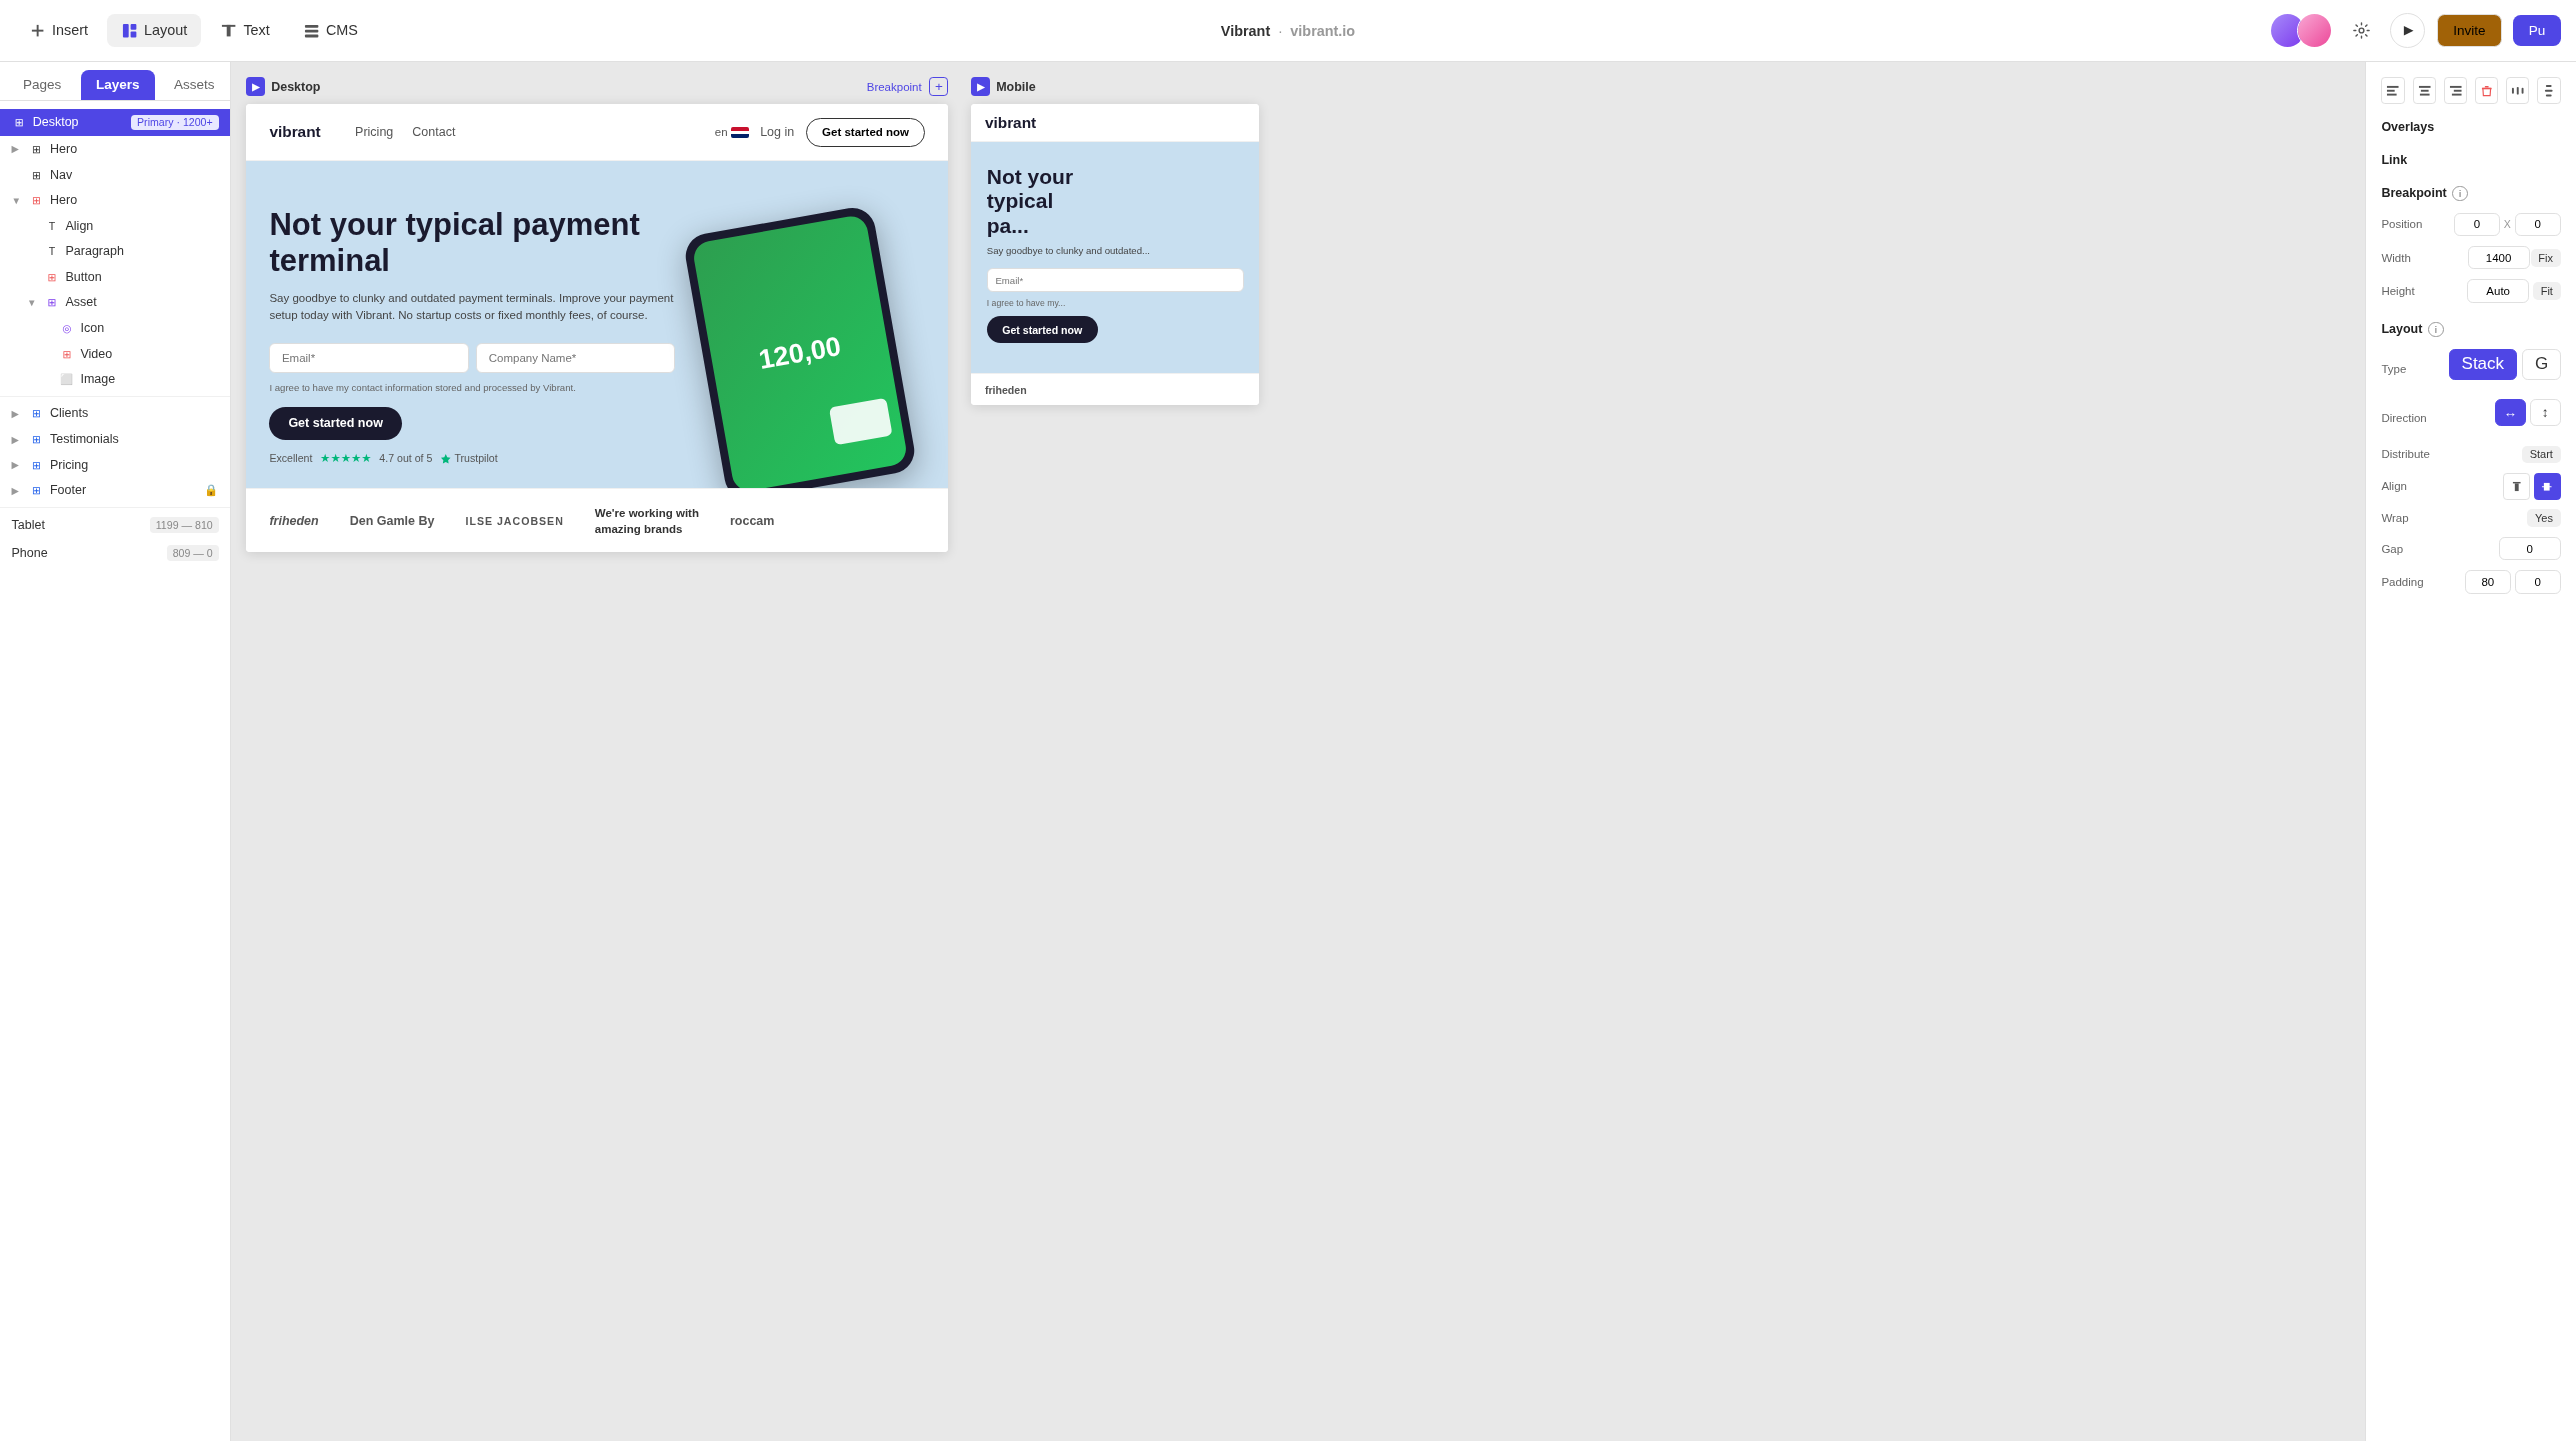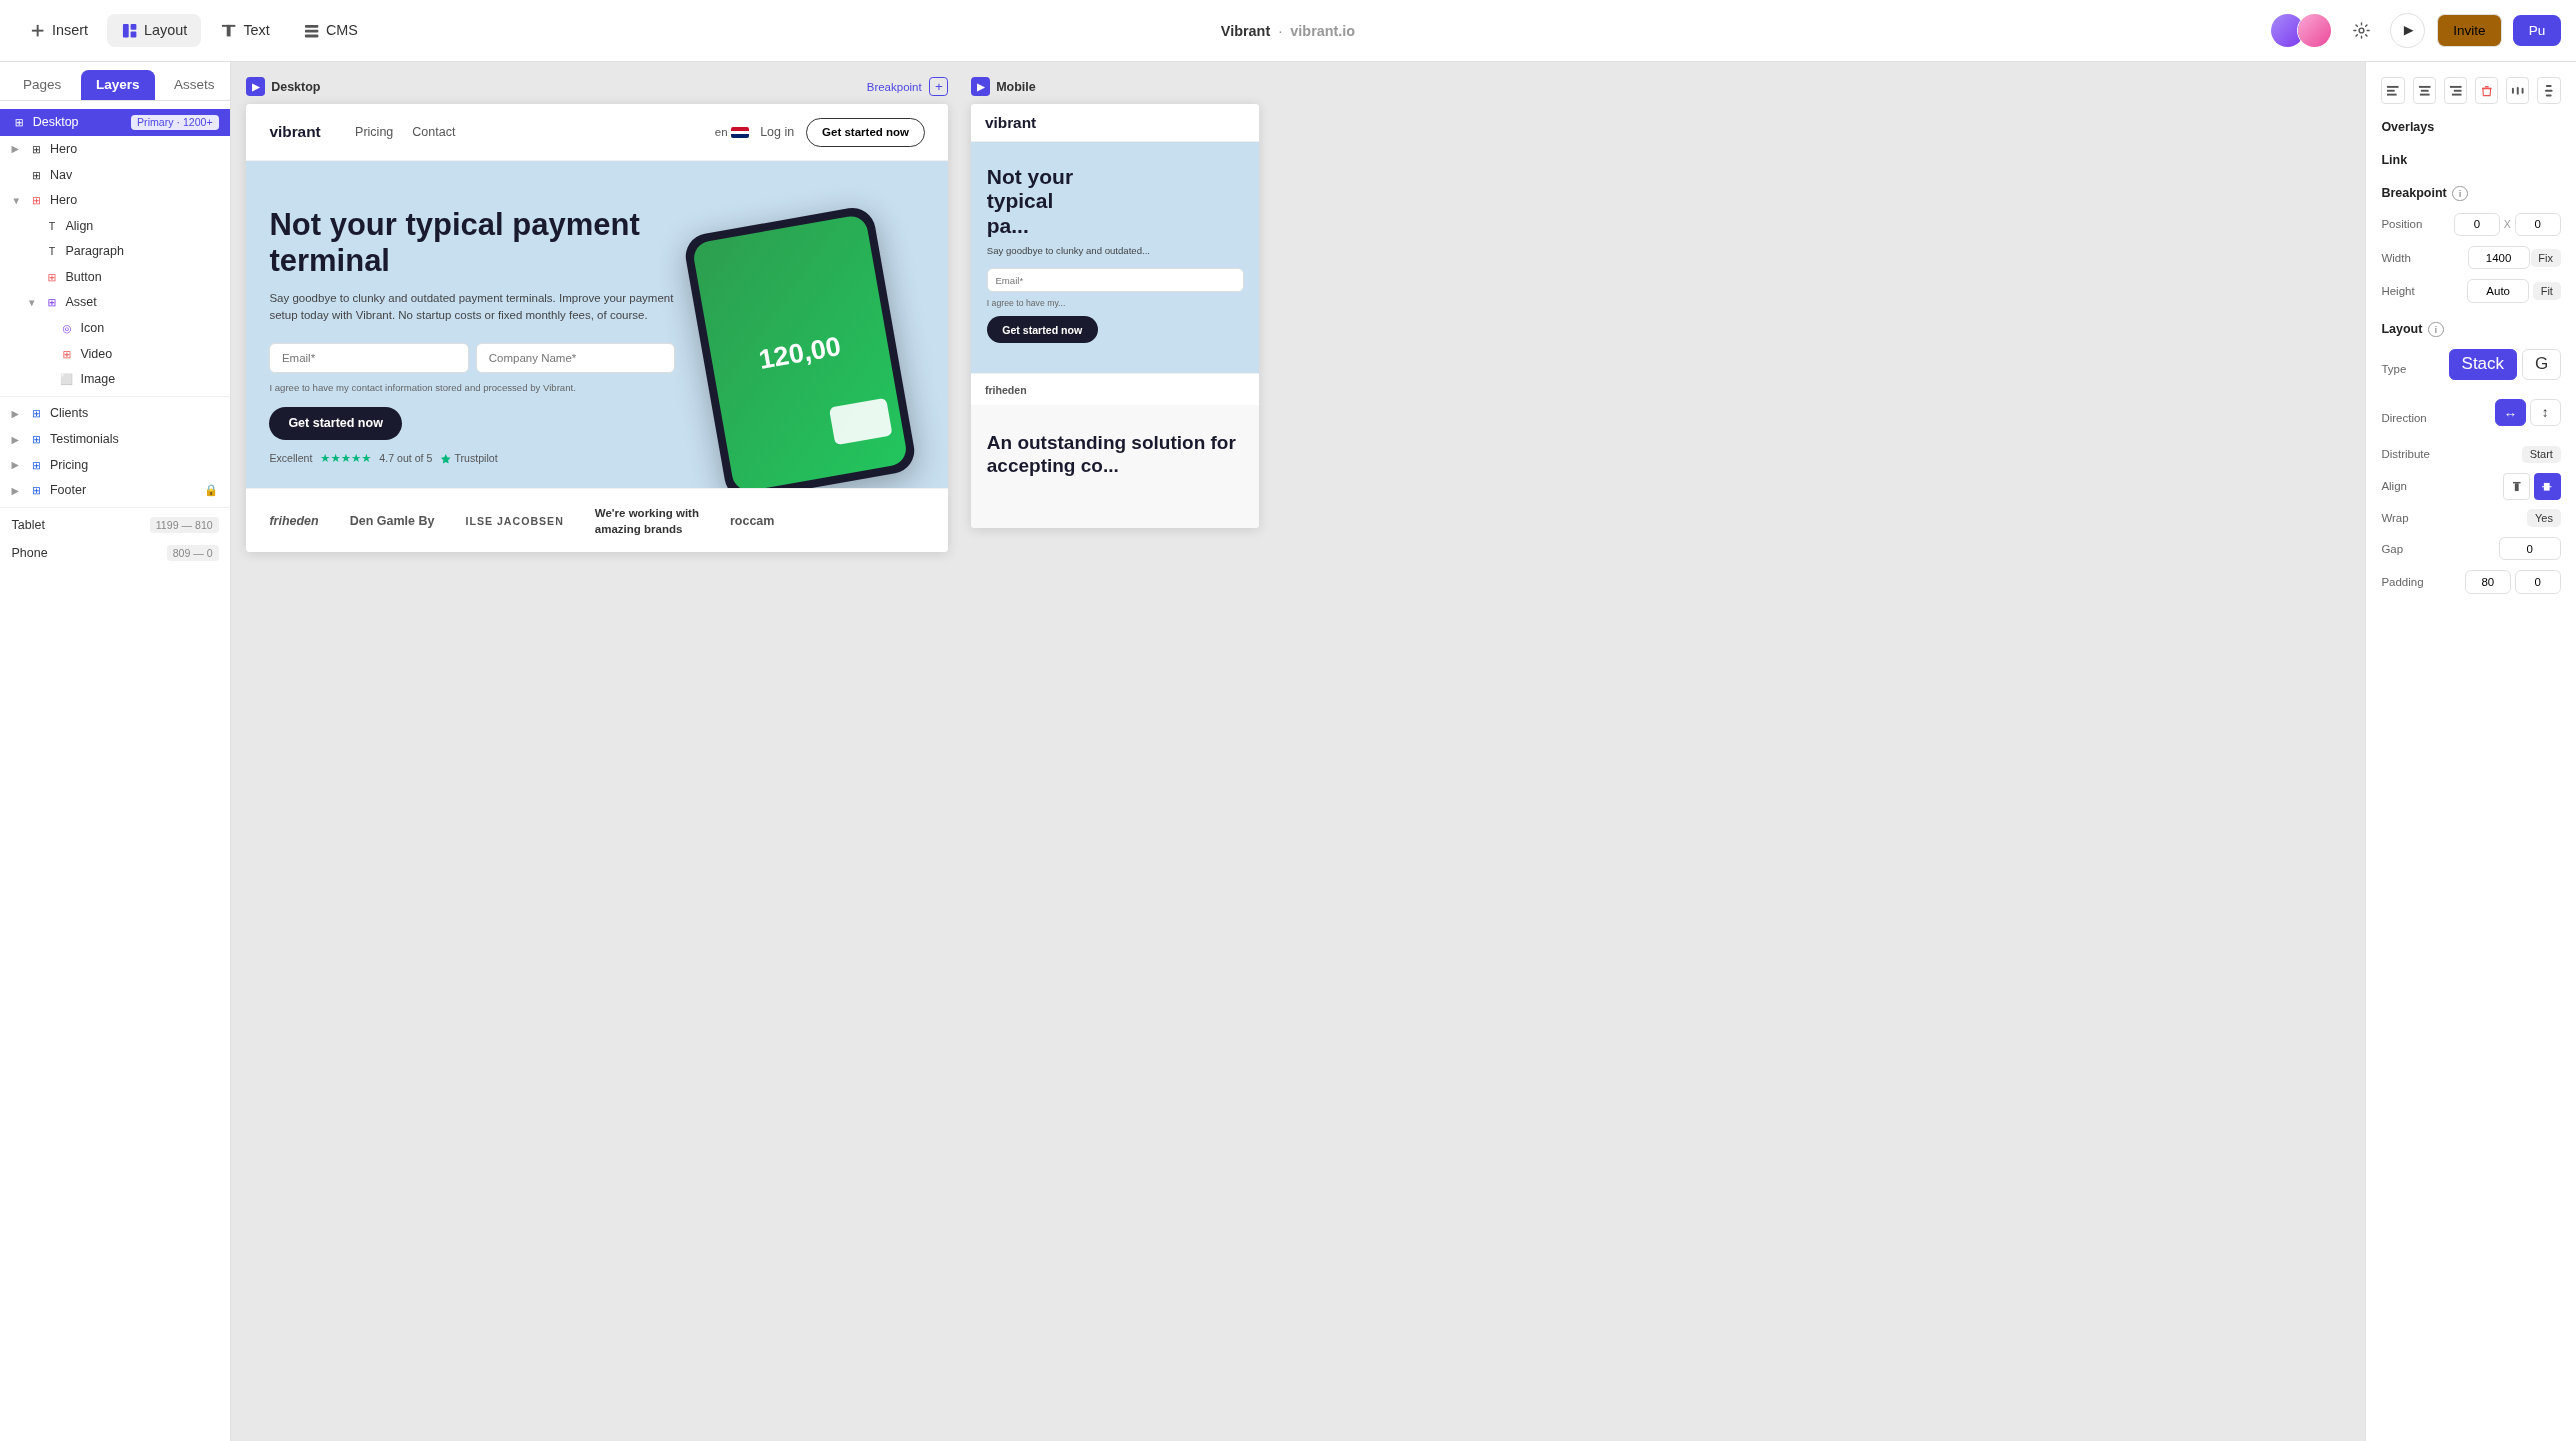--- a/index.html
+++ b/index.html
@@ -571,23 +571,20 @@
             <input class="hero-input" style="font-size: 9.6px; padding: 5.8px 7.7px;" placeholder="Email*">
           </div>
           <p style="font-size:8.7px;color:#666;margin-top:5.8px;">I agree to have my...</p>
           <button class="hero-cta" style="font-size:10.6px;padding:7.7px 15.4px;margin-top:7.7px;">Get started now</button>
         </div>
 
         <div class="clients-band" style="padding:9.6px 13.5px;gap:15.4px;">
           <span class="client-logo" style="font-size:10.6px;">friheden</span>
         </div>
 
-        <div class="content-section" style="padding:27px 15.4px;">
-          <h2 class="section-title" style="font-size:19px;">An outstanding solution for accepting co...</h2>
-        </div>
       </div>
     </div>
 
   </div>
 
   <div class="right-panel">
 
     <div class="top-icons">
       <div class="top-icon-btn">
         <svg width="13.5" height="13.5" viewBox="0 0 14 14">

